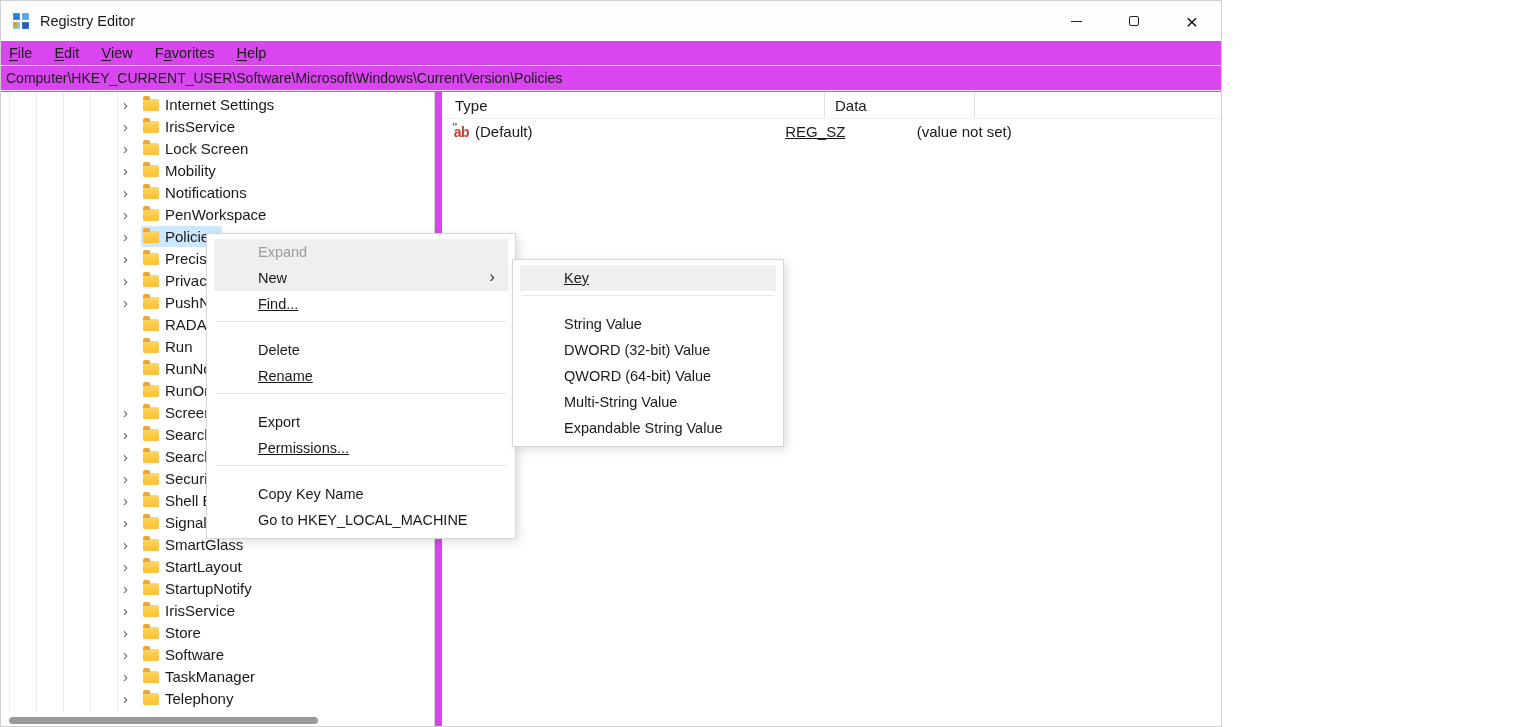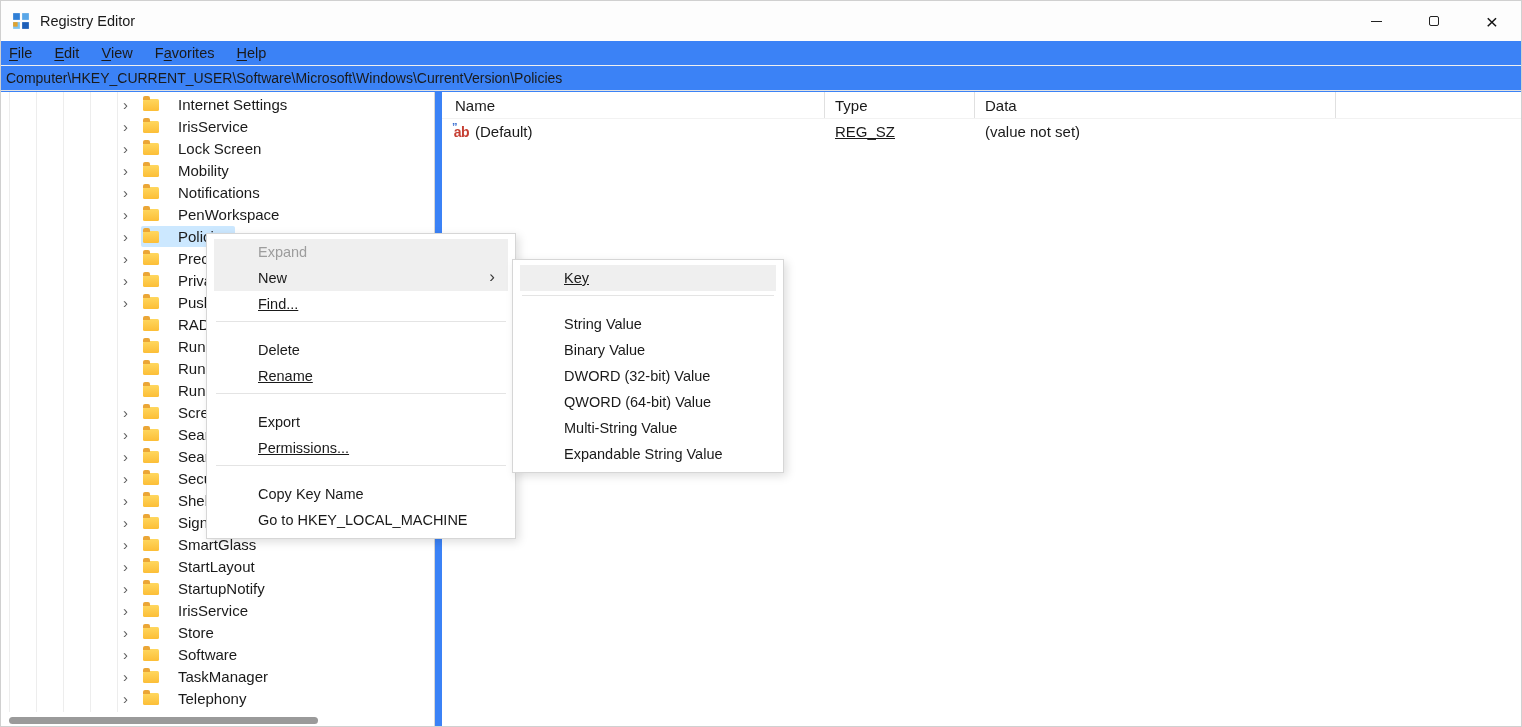--- a/index.html
+++ b/index.html
@@ -1,18 +1,18 @@
 <!DOCTYPE html>
 <html><head>
 <meta charset="utf-8">
 <style>
   * { box-sizing: border-box; margin: 0; padding: 0; }
   html,body { background:#fff; }
   body { font-family: "Liberation Sans", sans-serif; color:#1a1a1a; }
-  .app { position:relative; width:1522px; height:727px; background:#3b82f6; border:1px solid #d0d0d0; overflow:hidden; }
+  .app { position:relative; width:1222px; height:727px; background:#d946ef; border:1px solid #d0d0d0; overflow:hidden; }
 
   
   .titlebar { height:40px; display:flex; align-items:center; background:#fdfdfd; position:relative; }
   .app-icon { width:18px; height:18px; margin:0 10px 0 11px; flex:0 0 auto; }
   .title { font-size:14.5px; }
   .win-controls { position:absolute; right:0; top:0; height:40px; display:flex; }
   .ctrl { width:58px; height:40px; display:flex; align-items:center; justify-content:center; cursor:default; }
   .min-glyph { width:11px; height:1px; background:#222; }
   .max-glyph { width:10px; height:10px; border:1px solid #222; border-radius:2px; }
   .close-glyph { font-size:21px; font-weight:300; line-height:1; color:#111; }
@@ -28,21 +28,21 @@
 
   
   .main { position:absolute; top:91px; left:0; right:0; bottom:0; }
   .tree-pane { position:absolute; left:0; top:0; bottom:0; width:434px; border-right:1px solid #d6d6d6; overflow:hidden; background:#fff; }
   .guide-line { position:absolute; top:0; bottom:14px; width:1px; background:#ededed; }
 
   .tree-rows { position:absolute; top:1px; left:0; right:0; }
   .tree-row { height:22px; display:flex; align-items:center; padding-left:122px; white-space:nowrap; cursor:default; }
   .chevron { width:18px; display:inline-flex; justify-content:flex-start; font-size:15px; color:#5f5f5f; visibility:hidden; line-height:1; }
   .chevron.on { visibility:visible; }
-  .row-inner { display:flex; align-items:center; gap:19px; padding:2px 5px 2px 2px; border-radius:2px; }
+  .row-inner { display:flex; align-items:center; gap:6px; padding:2px 5px 2px 2px; border-radius:2px; }
   .tree-row.selected .row-inner { background:#cce8ff; }
   .folder { position:relative; width:16px; height:12px; background:linear-gradient(#ffd75e,#fcbe37); border-radius:1.5px; margin-top:2px; flex:0 0 auto; }
   .folder::before { content:""; position:absolute; top:-3px; left:0; width:7px; height:4px; background:#eba636; border-radius:2px 2px 0 0; }
   .tree-label { font-size:15px; }
 
   .h-scrollbar { position:absolute; left:8px; bottom:2px; width:309px; height:7px; background:#9a9a9a; border-radius:4px; }
 
   
   .list-pane { position:absolute; left:441px; top:0; right:0; bottom:0; background:#fff; }
   .list-header { height:27px; display:flex; border-bottom:1px solid #f2f2f2; }
@@ -372,21 +372,20 @@
           </div>
 
       </div>
 
       <div class="h-scrollbar"></div>
     </div>
 
     <div class="list-pane">
       <div class="list-header">
 
-          <div class="hdr-cell">Name</div>
 
           <div class="hdr-cell">Type</div>
 
           <div class="hdr-cell">Data</div>
 
         <div class="hdr-cell hdr-fill"></div>
       </div>
 
         <div class="list-row">
           <span class="cell-name">
@@ -454,23 +453,20 @@
   <div class="popup sub-menu">
 
       <div class="menu-item hl sep">
         <span class="mi-label">Key</span>
       </div>
 
       <div class="menu-item">
         <span class="mi-label">String Value</span>
       </div>
 
-      <div class="menu-item">
-        <span class="mi-label">Binary Value</span>
-      </div>
 
       <div class="menu-item">
         <span class="mi-label">DWORD (32-bit) Value</span>
       </div>
 
       <div class="menu-item">
         <span class="mi-label">QWORD (64-bit) Value</span>
       </div>
 
       <div class="menu-item">

